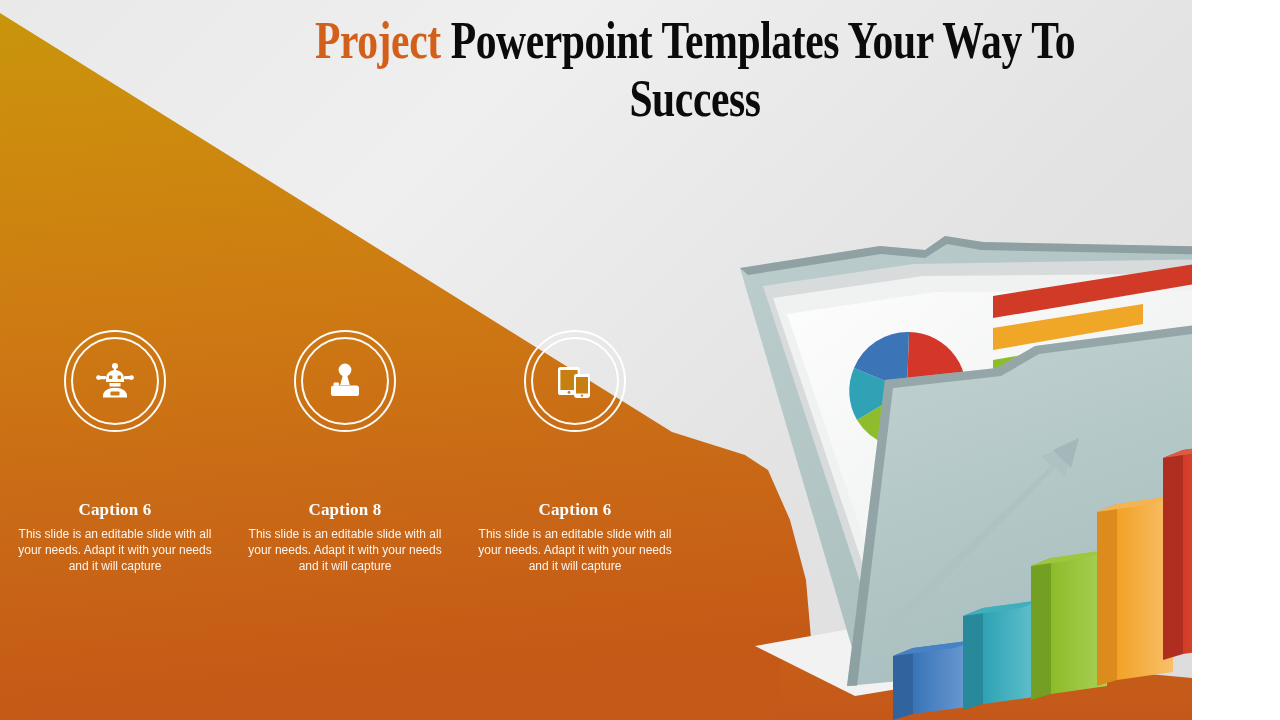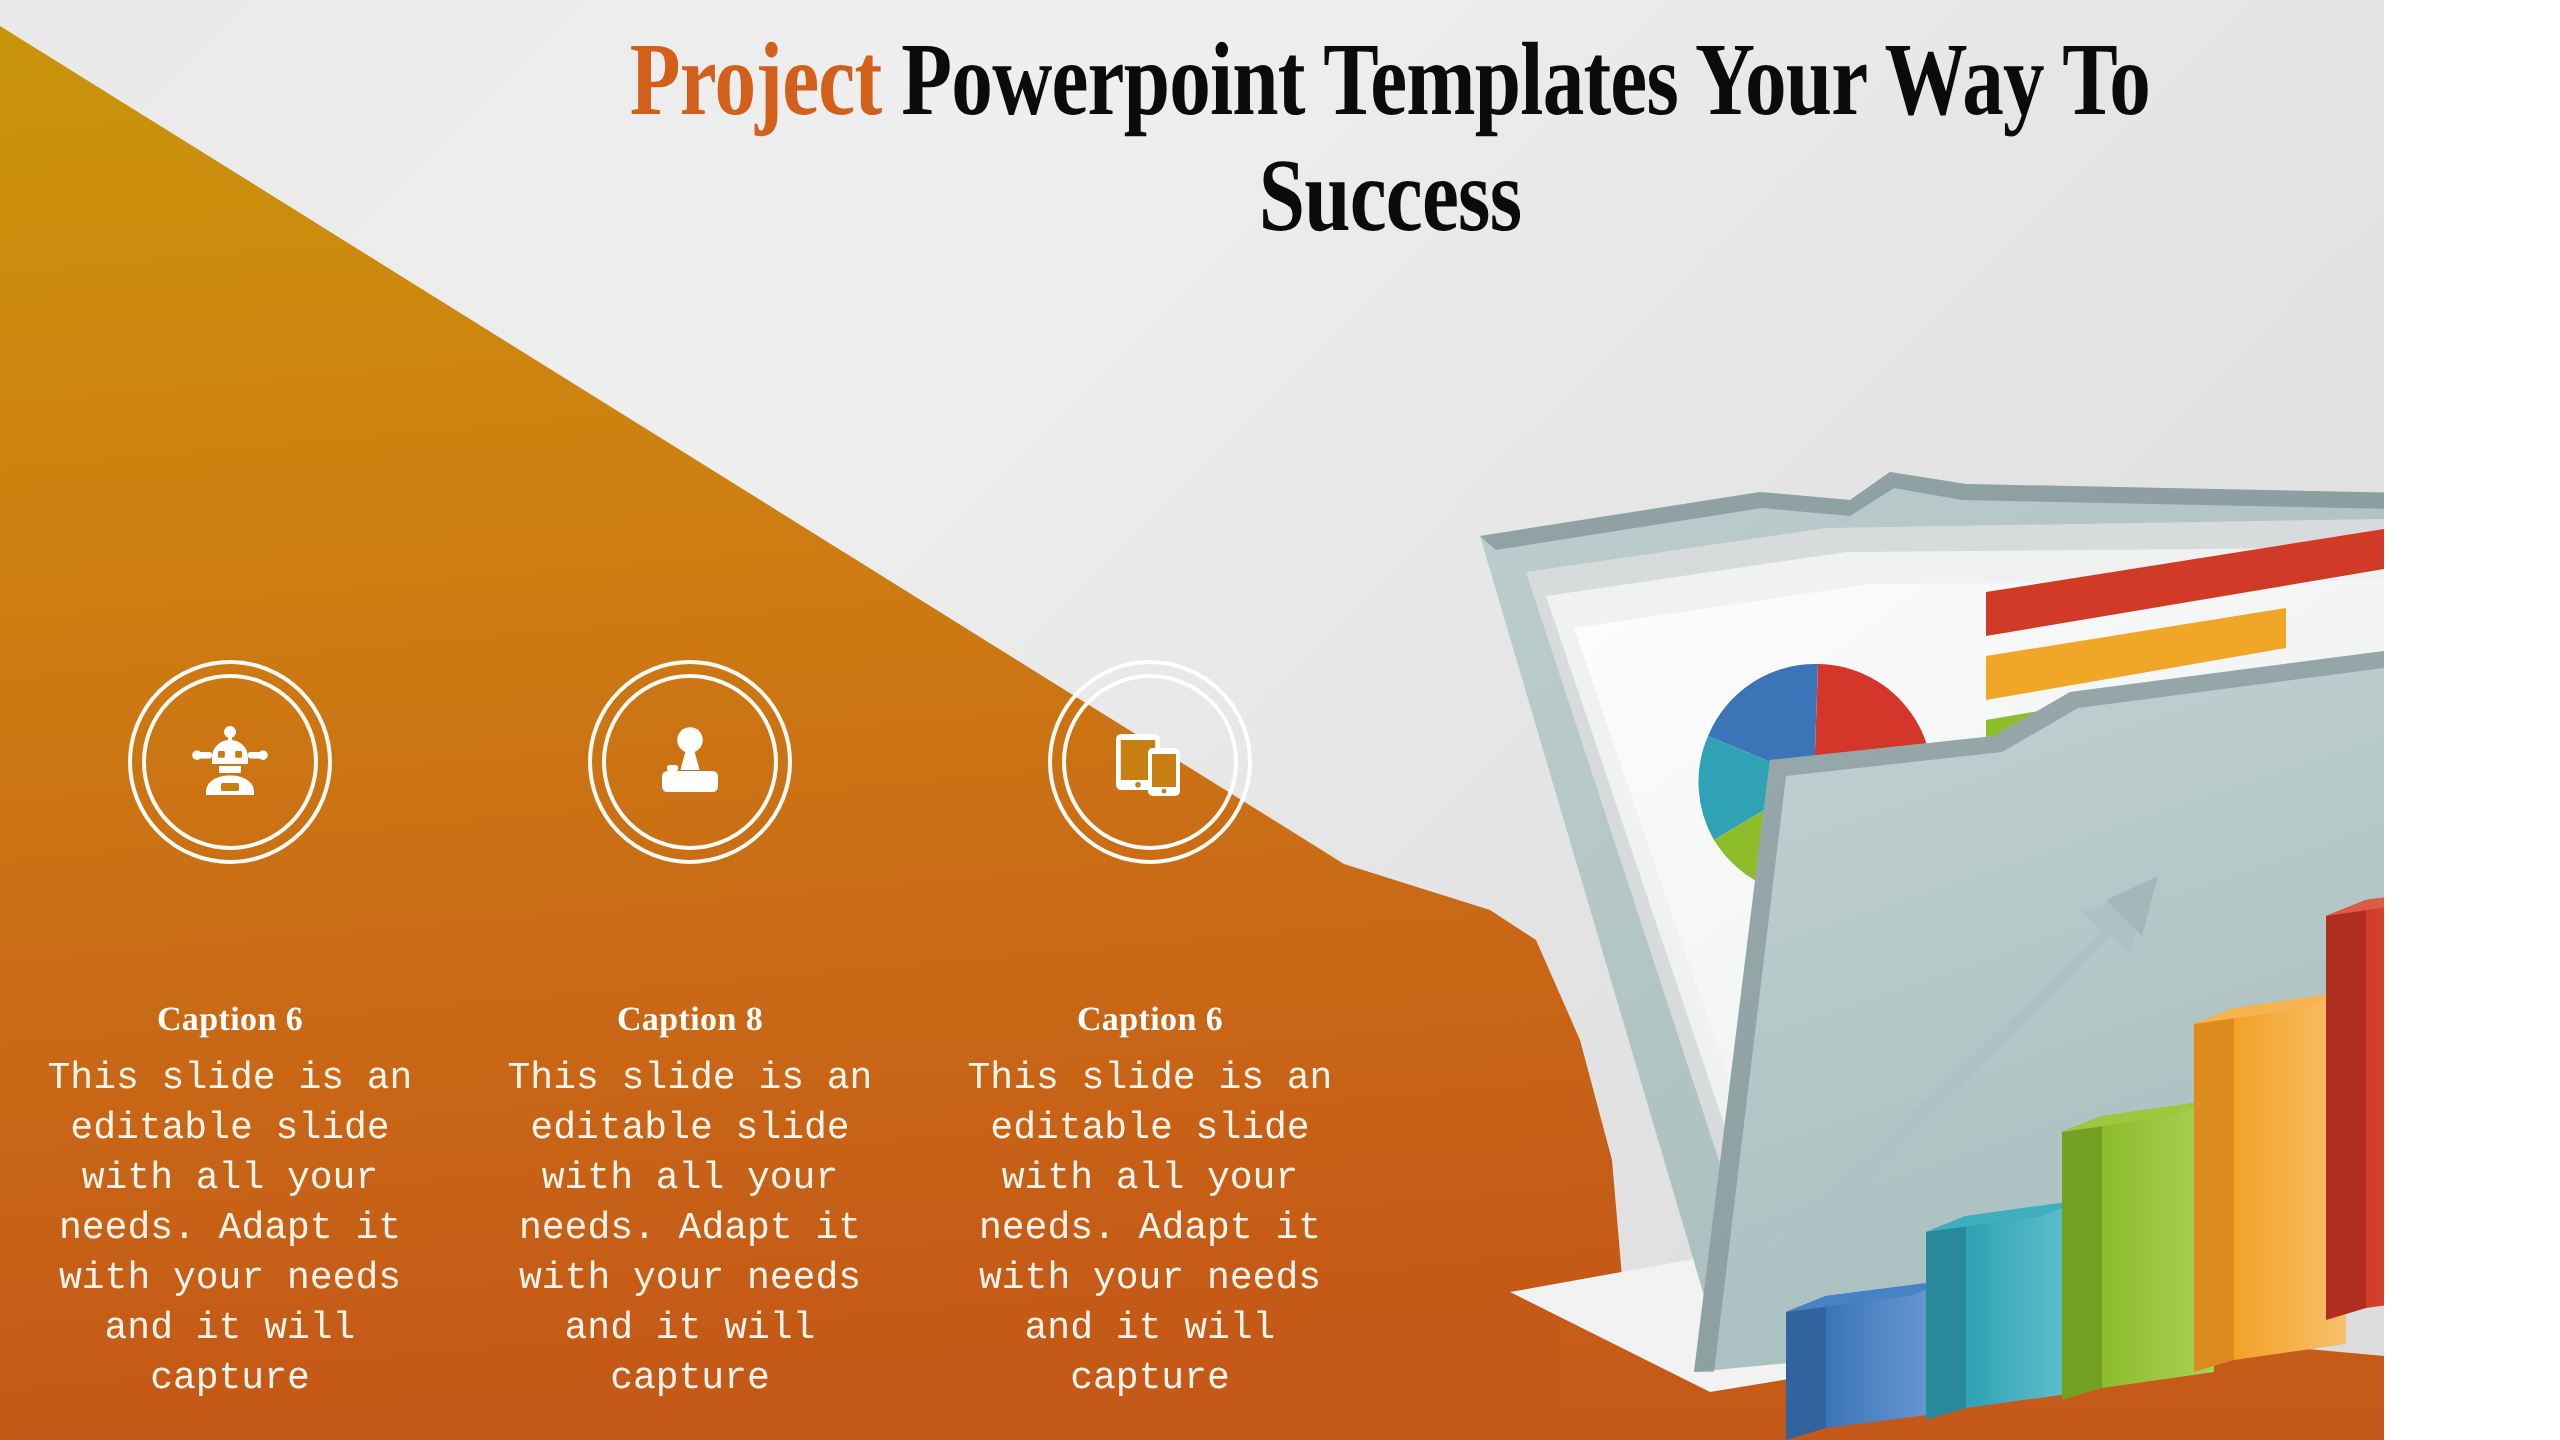--- a/index.html
+++ b/index.html
@@ -62,22 +62,22 @@
   .ring-inner svg{display:block;}
 
   .cap-title{
     margin-top:68px;
     font-family:"Liberation Serif", serif;
     font-weight:700;font-size:17px;color:#ffffff;
     text-align:center;letter-spacing:0.2px;
   }
   .cap-body{
     margin-top:7px;width:214px;
-    font-family:Liberation Mono, monospace;
-    font-size:19px;line-height:1.32;color:#fdf4ec;
+    font-family:Liberation Sans, sans-serif;
+    font-size:12px;line-height:1.32;color:#fdf4ec;
     text-align:center;
   }
 
   
   .illus{position:absolute;left:735px;top:228px;width:545px;height:492px;}
   .illus svg{display:block;}
 </style>
 </head>
 <body>
 

